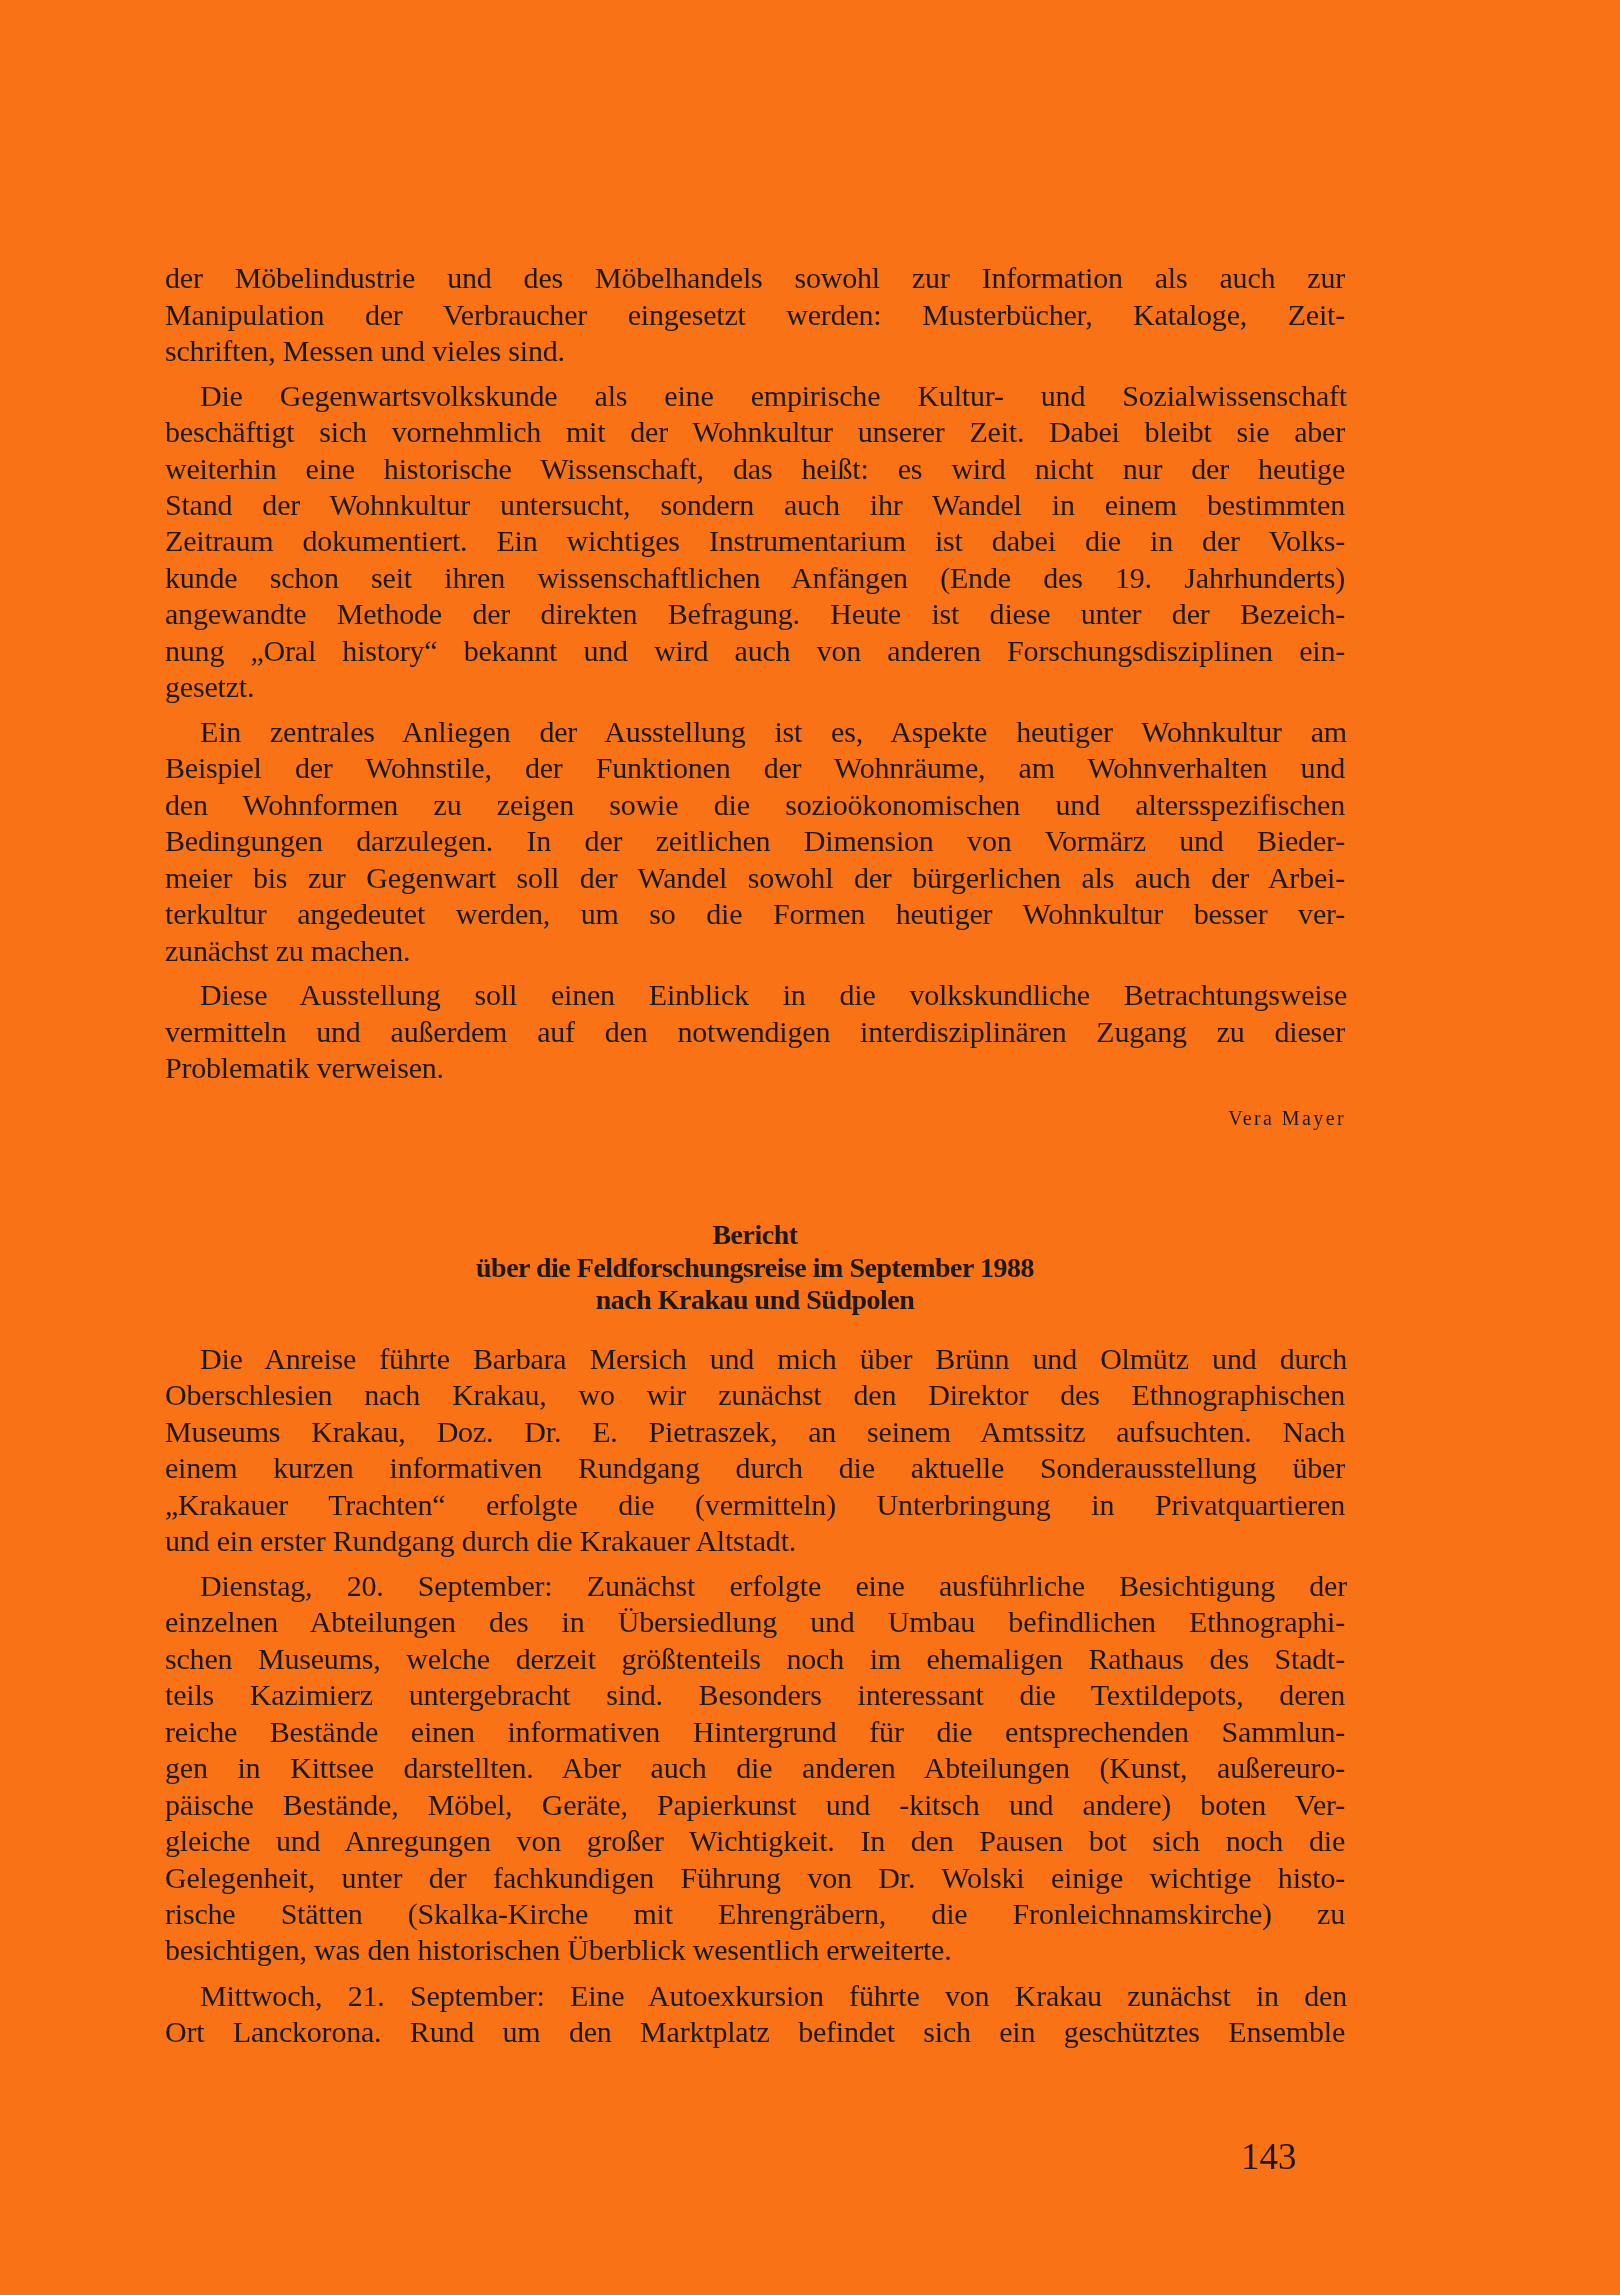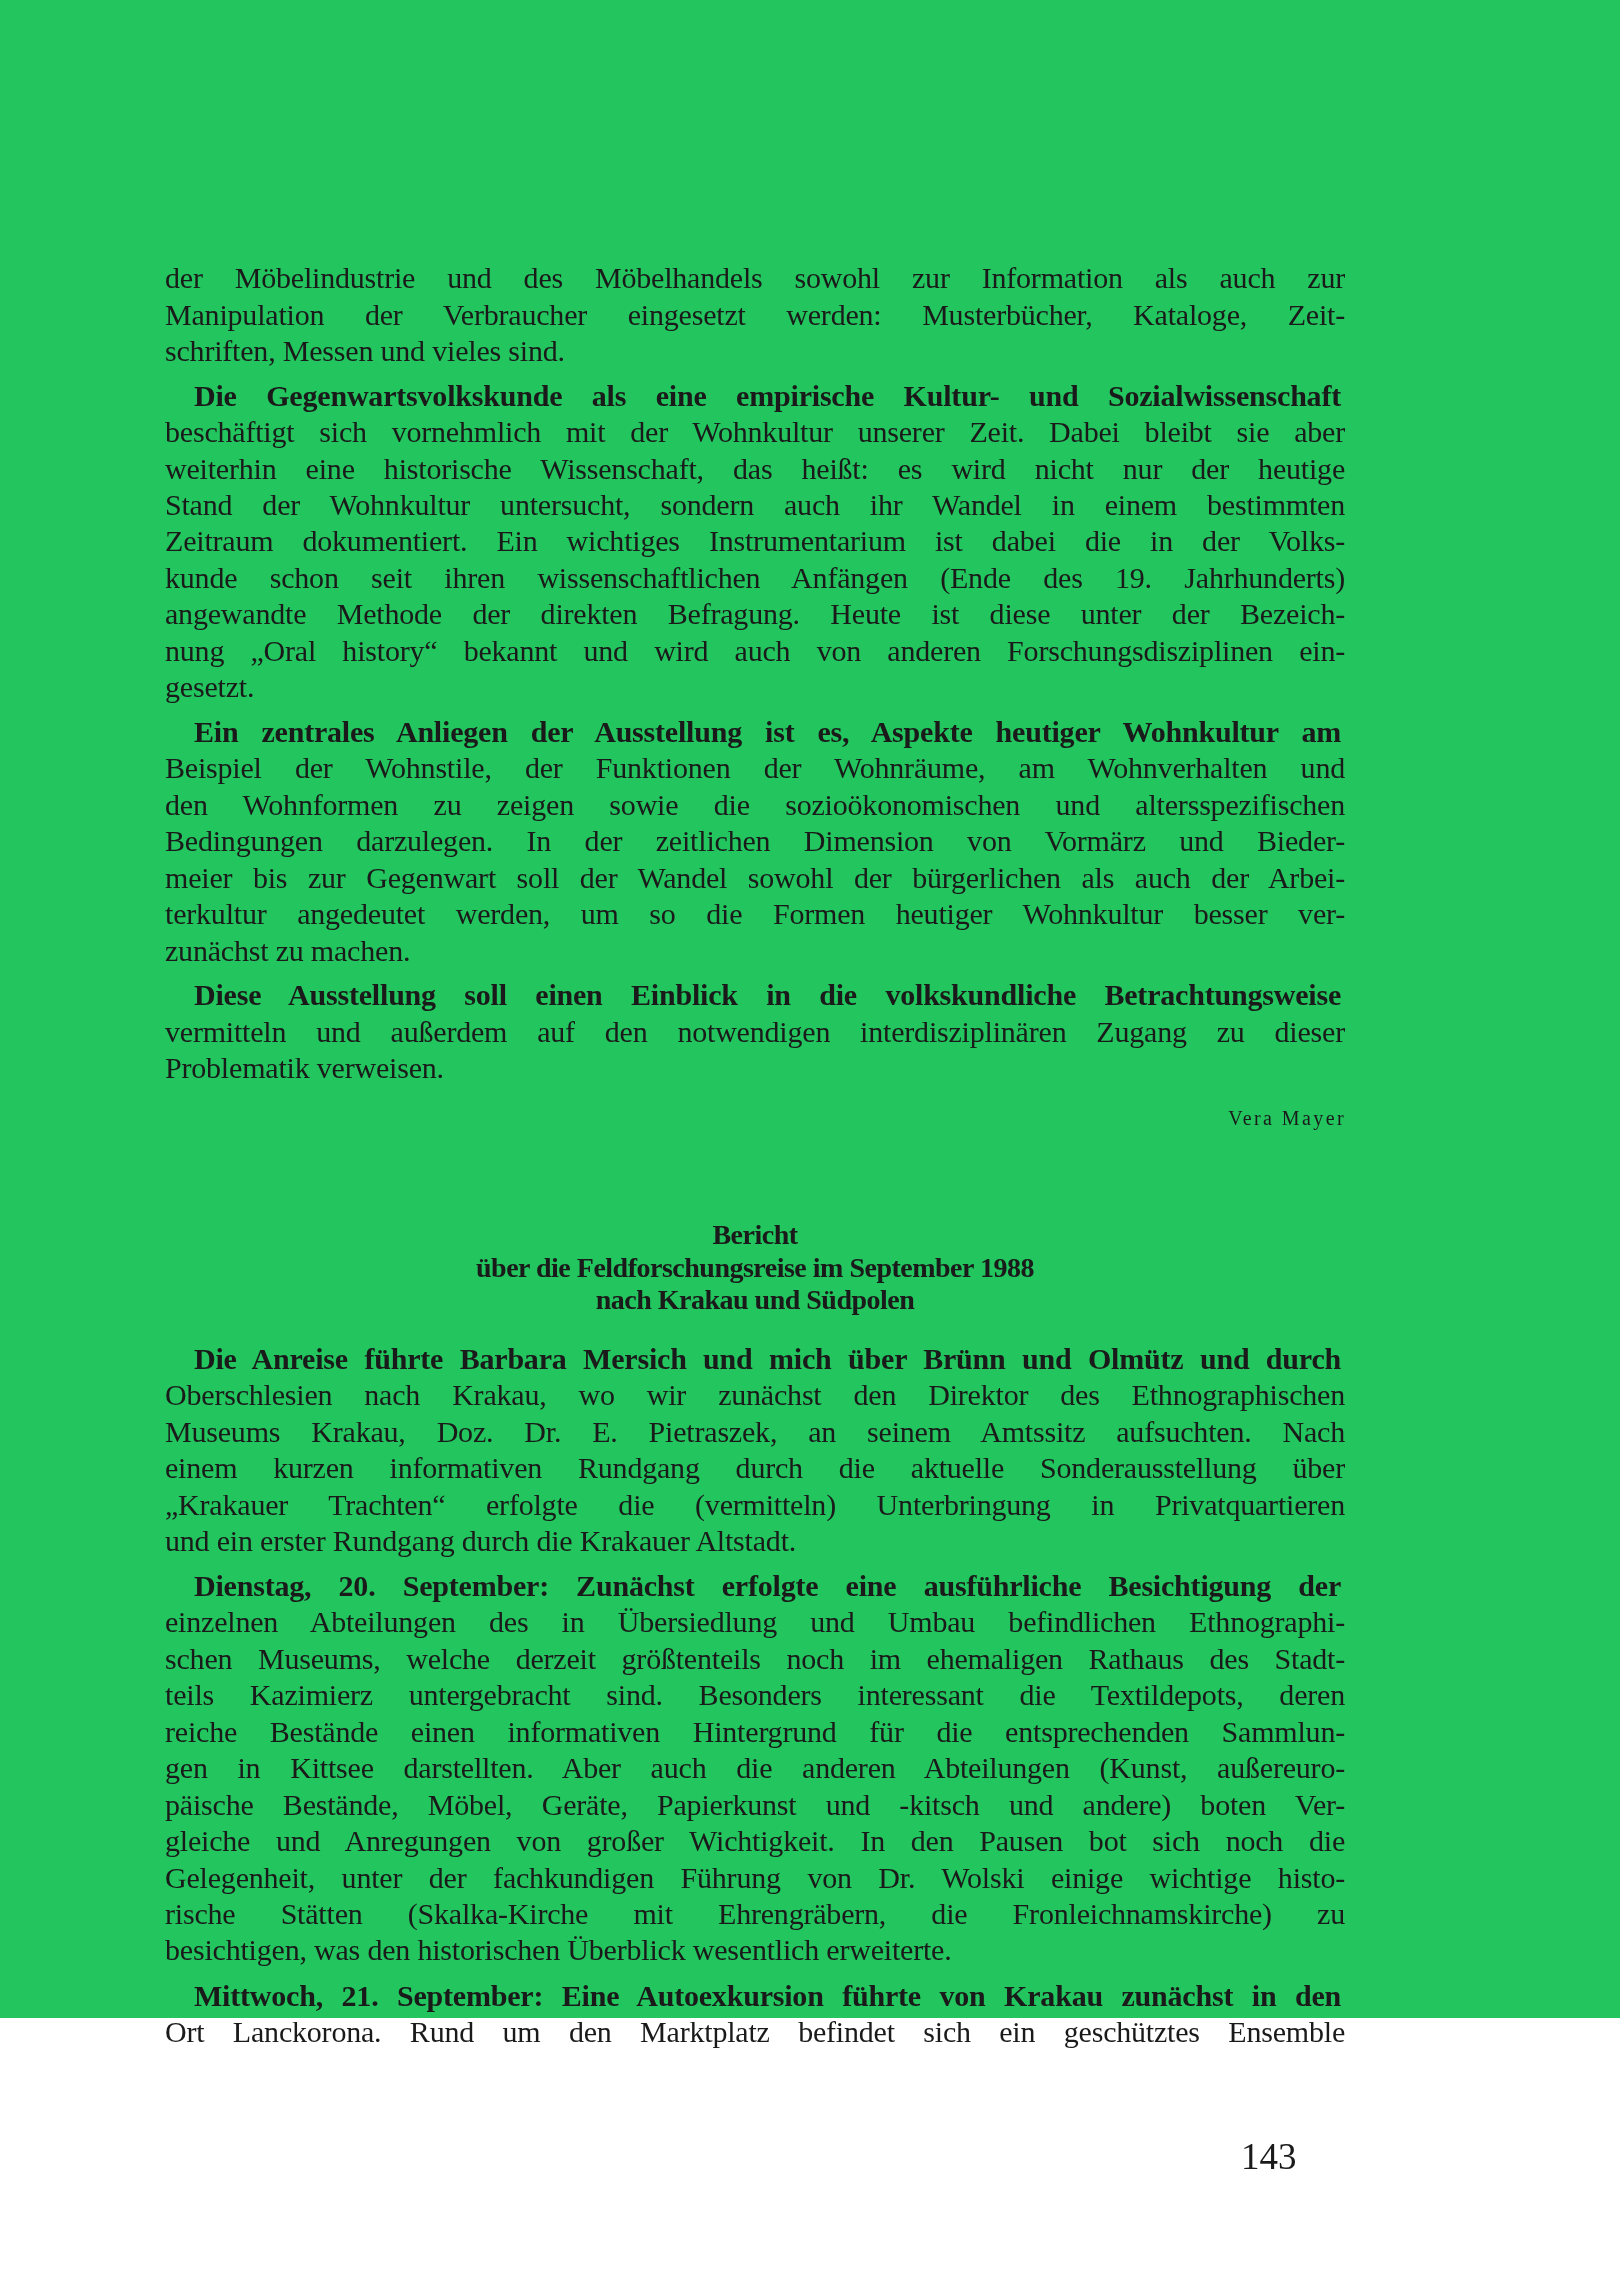--- a/index.html
+++ b/index.html
@@ -1,29 +1,29 @@
 <!DOCTYPE html>
 <html style="font-size:13px"><head>
 <meta charset="utf-8">
 <style>
   html, body { margin: 0; padding: 0; background: #ffffff; }
   body { width: 1621px; height: 2295px; position: relative; overflow: hidden; }
   .page {
-    position: absolute; left: 0; top: 0; width: 1621px; height: 2018px;
-    background: #22c55e; color: #1a1a1a;
+    position: absolute; left: 0; top: 0; width: 1621px; height: 2295px;
+    background: #f97316; color: #1a1a1a;
     font-family: "Liberation Serif", "DejaVu Serif", serif;
   }
   .line {
     position: absolute; left: 165px; width: 1180px;
     font-size: 30px; line-height: 36px; height: 36px;
     white-space: nowrap; overflow: visible;
     text-align: justify; text-align-last: justify;
     letter-spacing: -0.2px;
   }
-  .line.indent { left: 194px; width: 1147px; font-weight: bold; }
+  .line.indent { left: 200px; width: 1147px; }
   .line.last { text-align: left; text-align-last: left; }
   .signature {
     position: absolute; right: 275px; top: 1100px;
     font-size: 20px; line-height: 36px; letter-spacing: 2.4px;
     font-family: Liberation Serif, serif;
   }
   .heading {
     position: absolute; left: 165px; width: 1180px; text-align: center;
     font-family: "Liberation Serif", serif; font-weight: bold;
     font-size: 28px; line-height: 32px; letter-spacing: -0.5px;

